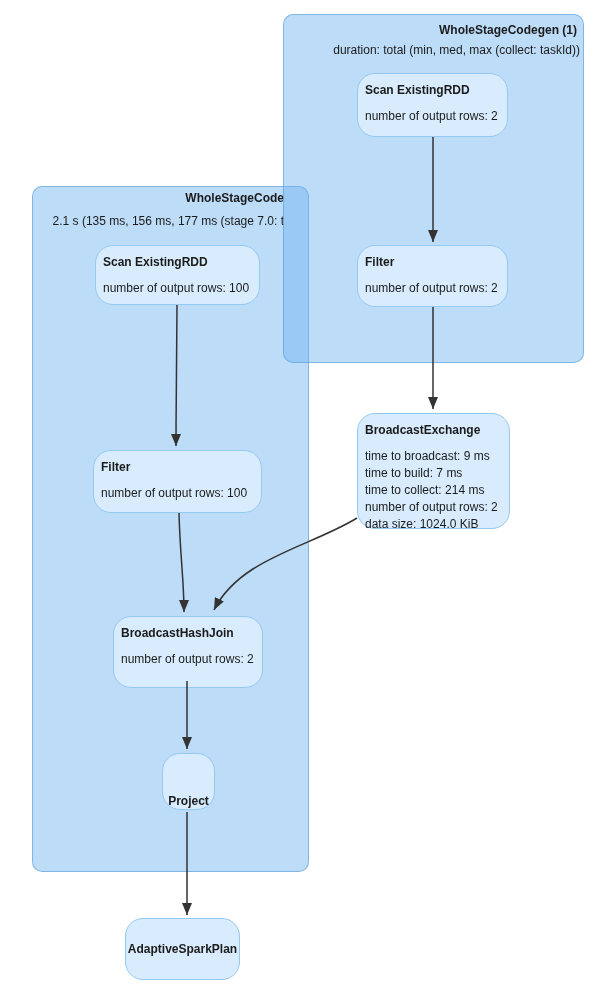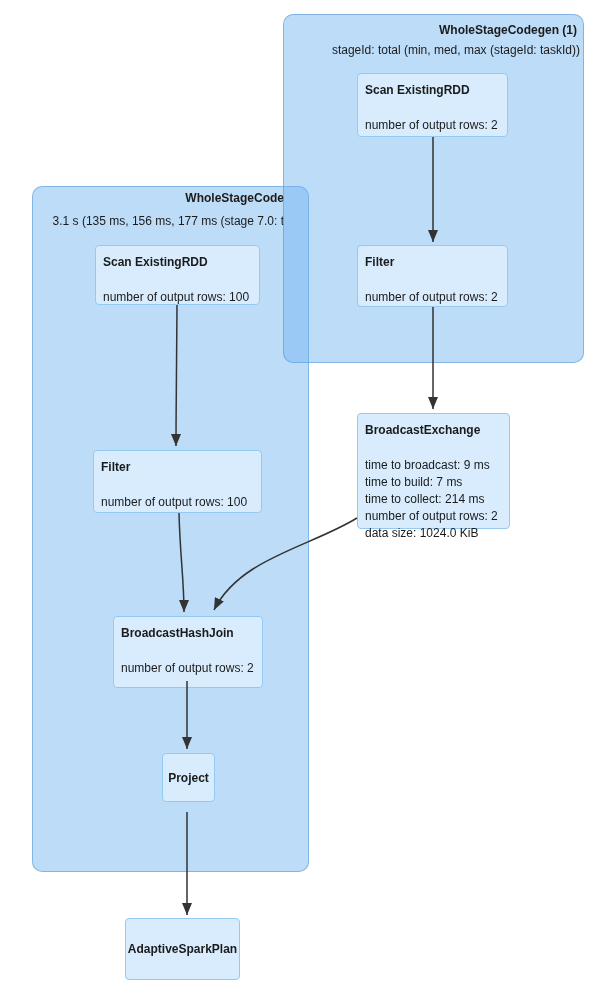--- a/index.html
+++ b/index.html
@@ -48,42 +48,42 @@
   #cluster-codegen2 .cluster-title    { top: 4px;  left: 0; width: 251px; text-align: right; }
   #cluster-codegen2 .cluster-duration { top: 28px; left: 0; width: 251px; }
 
   
   .node {
     position: absolute;
     z-index: 3;
     box-sizing: border-box;
     background: var(--node-fill, #d8ecfd);
     border: 1px solid var(--node-border, #94c9f2);
-    border-radius: 4px;
+    border-radius: 18px;
     padding: 8px 7px;
     font-size: 12px;
   }
   .node-name { font-weight: bold; line-height: 16px; white-space: nowrap; }
-  .node-metrics { margin-top: 19px; }
+  .node-metrics { margin-top: 10px; }
   .node-metric { line-height: 17px; white-space: nowrap; }
   .node.name-only {
     display: flex;
     align-items: center;
     justify-content: center;
     padding: 0;
     text-align: center;
   }
 
   #node-scan1   { left: 357px; top: 73px;  width: 151px; height: 64px; }
   #node-filter1 { left: 357px; top: 245px; width: 151px; height: 62px; }
   #node-scan2   { left: 95px;  top: 245px; width: 165px; height: 60px; }
   #node-filter2 { left: 93px;  top: 450px; width: 169px; height: 63px; }
   #node-be      { left: 357px; top: 413px; width: 153px; height: 116px; }
   #node-bhj     { left: 113px; top: 616px; width: 150px; height: 72px; }
-  #node-project { left: 162px; top: 753px; width: 53px;  height: 49px; }
+  #node-project { left: 162px; top: 753px; width: 53px;  height: 57px; align-items: flex-end; }
   #node-asp     { left: 125px; top: 918px; width: 115px; height: 62px; }
 
   
   #edges {
     position: absolute;
     left: 0; top: 0;
     z-index: 4;
     pointer-events: none;
   }
   #edges path.edge {
@@ -94,28 +94,28 @@
   #edges #arrowhead path { fill: var(--edge-color, #333333); }
 </style>
 </head>
 <body>
 
 <div id="canvas">
 
   <div class="cluster" id="cluster-codegen2">
     <div class="cluster-title">WholeStageCode</div>
     <div class="cluster-duration">
-      <div>3.1 s (135 ms, 156 ms, 177 ms (stage 7.0: t</div>
+      <div>2.1 s (135 ms, 156 ms, 177 ms (stage 7.0: t</div>
     </div>
   </div>
 
   <div class="cluster" id="cluster-codegen1">
     <div class="cluster-title">WholeStageCodegen (1)</div>
     <div class="cluster-duration">
-      <div>stageId: total (min, med, max (stageId: taskId))</div>
+      <div>duration: total (min, med, max (collect: taskId))</div>
     </div>
   </div>
 
   <div class="node" id="node-scan1">
     <div class="node-name">Scan ExistingRDD</div>
     <div class="node-metrics">
       <div class="node-metric">number of output rows: 2</div>
     </div>
   </div>
 

